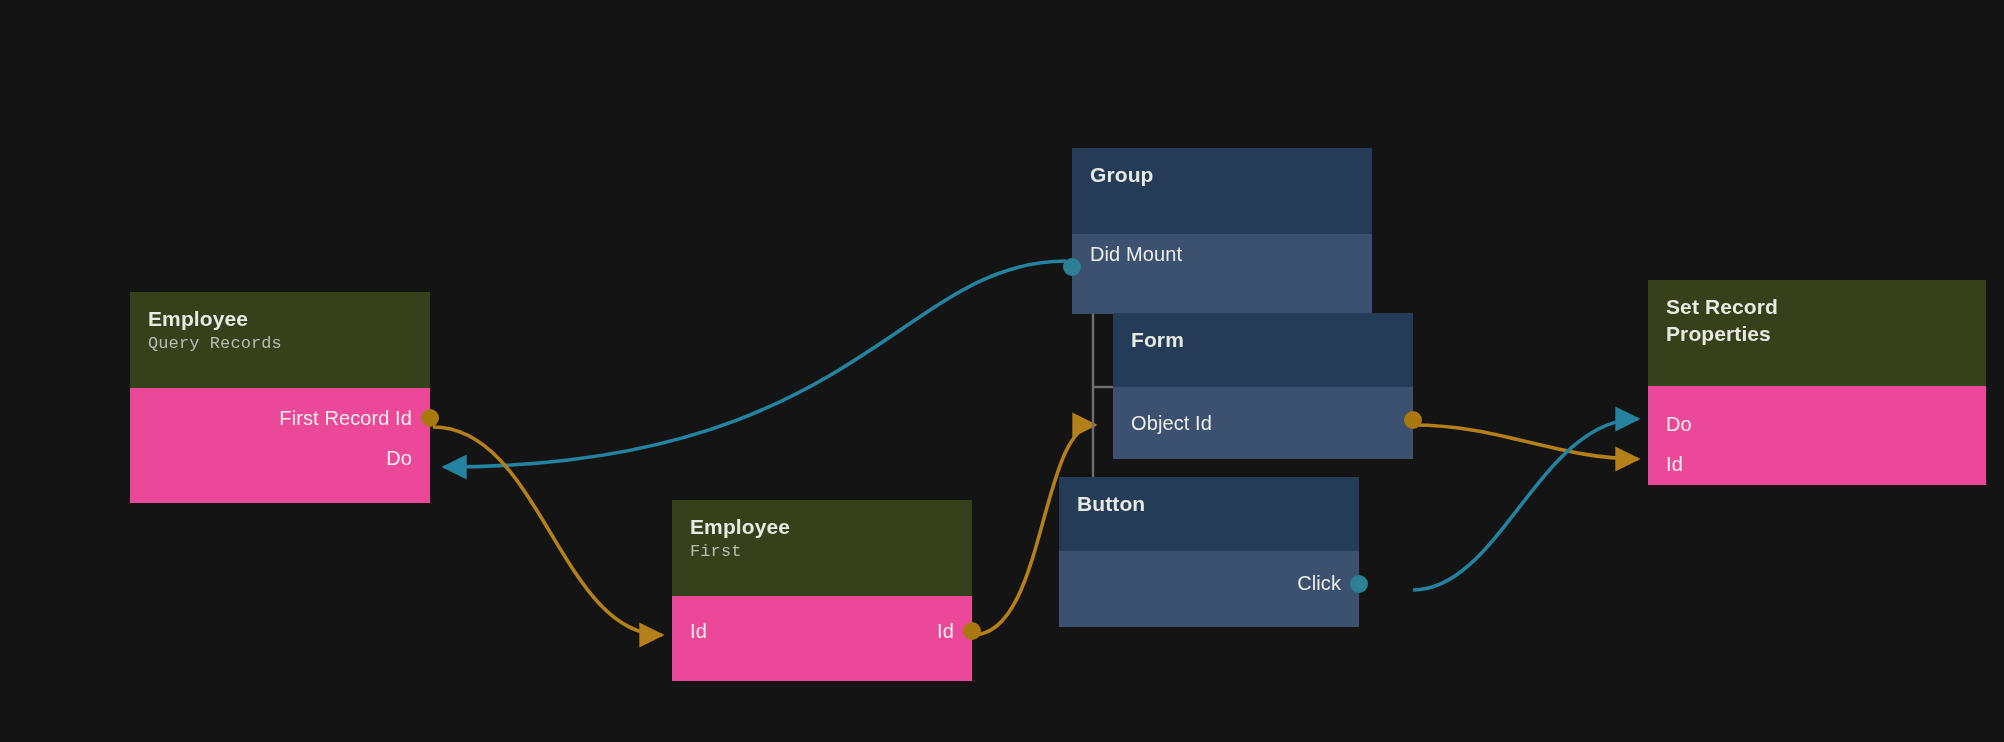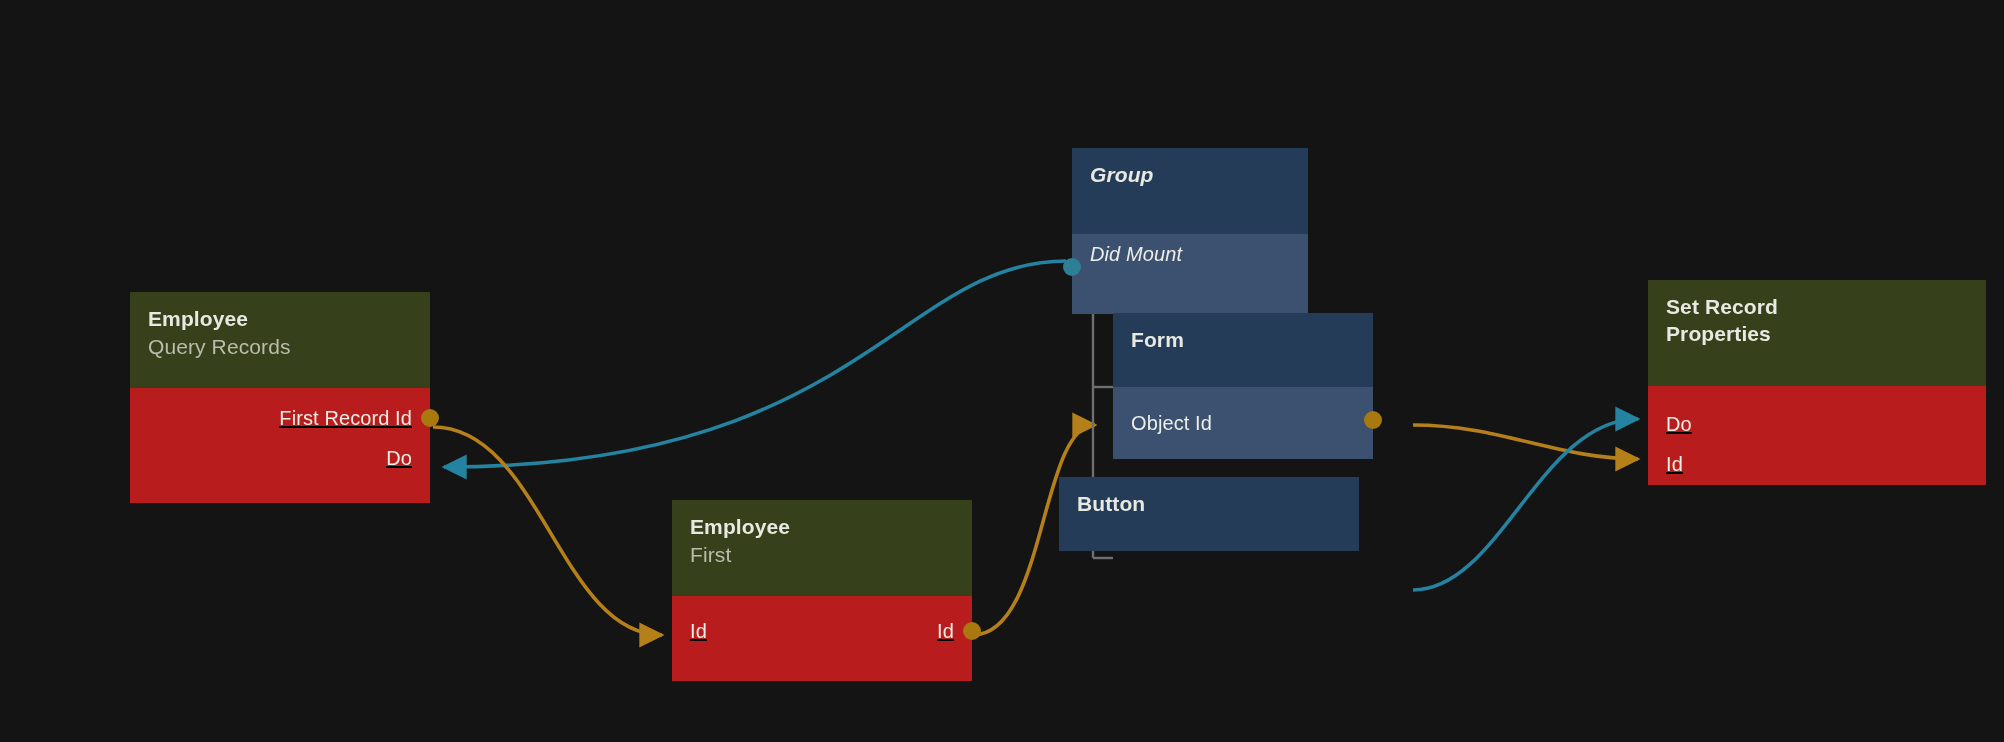--- a/index.html
+++ b/index.html
@@ -36,25 +36,26 @@
     padding: 14px 18px 0 18px;
   }
   .node-title {
     font-size: 21px;
     font-weight: bold;
     color: #e7e9e2;
     line-height: 1.27;
     letter-spacing: 0.1px;
   }
   .node-subtitle {
-    font-size: 21px;
+    font-size: 17px;
     font-weight: normal;
     color: #b9bcae;
     line-height: 1.3;
     letter-spacing: 0.1px;
+    font-family: Liberation Mono, monospace;
   }
   .node-body {
     box-sizing: border-box;
     position: relative;
   }
   .port-row {
     position: relative;
     box-sizing: border-box;
     height: 40px;
     display: flex;
@@ -68,21 +69,21 @@
     letter-spacing: 0.1px;
   }
   .port-label.right {
     margin-left: auto;
   }
   .port-label.left {
     margin-right: auto;
   }
   
   .green .node-header { background: #36401a; }
-  .green .node-body   { background: #b91c1c; text-decoration: underline; }
+  .green .node-body   { background: #ec4899; }
   
   .blue .node-header  { background: #243c57; }
   .blue .node-body    { background: #3c506f; }
 </style>
 </head>
 <body>
 
 <div id="canvas">
 
   <svg id="edges" viewBox="0 0 2004 742" width="2004" height="742">
@@ -136,49 +137,56 @@
       </div>
       <div class="port-row">
         <span class="port-label right">Do</span>
       </div>
 
       <span style="position:absolute; right:-9px; top:21px; width:18px; height:18px;
                    border-radius:50%; background:#a9780f;"></span>
     </div>
   </div>
 
-  <div class="node blue" style="left:1072px; top:148px; width:236px;font-style:italic;">
+  <div class="node blue" style="left:1072px; top:148px; width:300px;">
     <div class="node-header" style="height:86px;">
       <div class="node-title">Group</div>
     </div>
     <div class="node-body" style="height:80px; ">
       <div class="port-row">
         <span class="port-label left">Did Mount</span>
       </div>
       <span style="position:absolute; left:-9px; top:24px; width:18px; height:18px;
                    border-radius:50%; background:#2d7f96;"></span>
     </div>
   </div>
 
-  <div class="node blue" style="left:1113px; top:313px; width:260px;">
+  <div class="node blue" style="left:1113px; top:313px; width:300px;">
     <div class="node-header" style="height:74px;">
       <div class="node-title">Form</div>
     </div>
     <div class="node-body" style="height:72px; padding-top:16px;">
       <div class="port-row">
         <span class="port-label left">Object Id</span>
       </div>
       <span style="position:absolute; right:-9px; top:24px; width:18px; height:18px;
                    border-radius:50%; background:#a9780f;"></span>
     </div>
   </div>
 
   <div class="node blue" style="left:1059px; top:477px; width:300px;">
     <div class="node-header" style="height:74px;">
       <div class="node-title">Button</div>
+    </div>
+    <div class="node-body" style="height:76px; padding-top:12px;">
+      <div class="port-row">
+        <span class="port-label right">Click</span>
+      </div>
+      <span style="position:absolute; right:-9px; top:24px; width:18px; height:18px;
+                   border-radius:50%; background:#2d7f96;"></span>
     </div>
   </div>
 
   <div class="node green" style="left:672px; top:500px; width:300px;">
     <div class="node-header" style="height:96px;">
       <div class="node-title">Employee</div>
       <div class="node-subtitle">First</div>
     </div>
     <div class="node-body" style="height:85px; padding-top:15px;">
       <div class="port-row">

